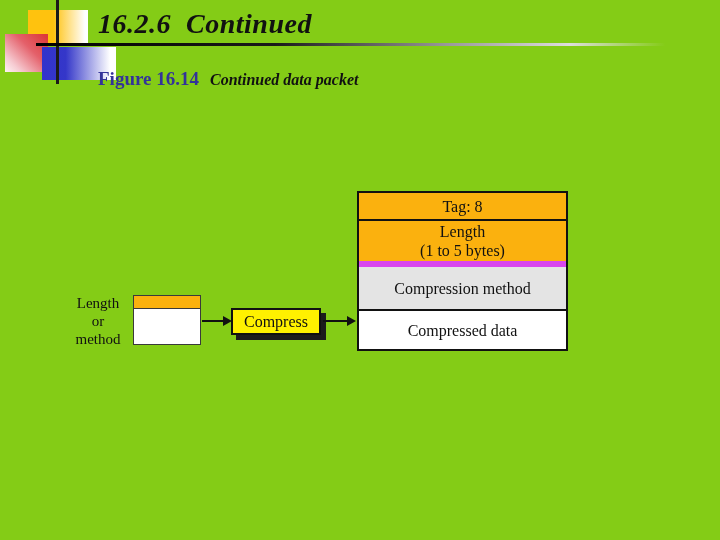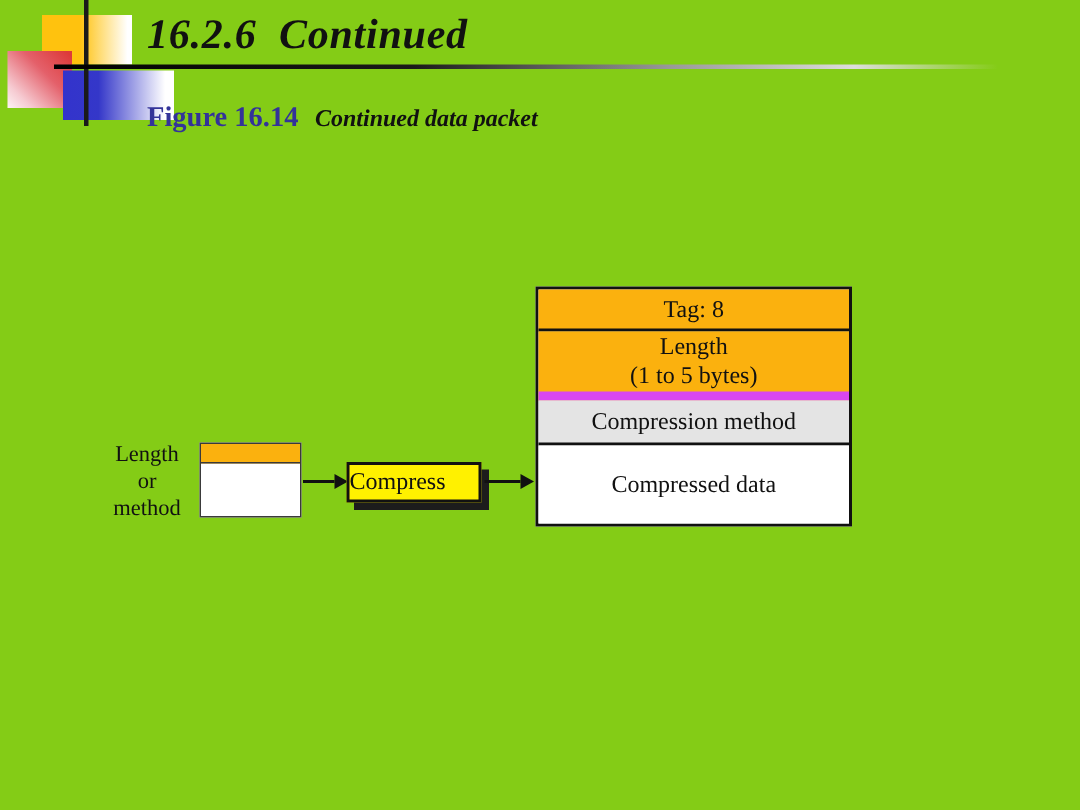--- a/index.html
+++ b/index.html
@@ -38,31 +38,31 @@
   .arrow-head { position:absolute; width:0; height:0;
     border-top:5px solid transparent; border-bottom:5px solid transparent;
     border-left:9px solid #111; }
   #arrow1-line { left:202px; top:320px; width:21px; }
   #arrow1-head { left:223px; top:316px; }
   #arrow2-line { left:323px; top:320px; width:24px; }
   #arrow2-head { left:347px; top:316px; }
 
   .compress-box { position:absolute; left:231px; top:308px; width:90px; height:27px;
     background:#FFF100; border:2px solid #111; box-shadow:5px 5px 0 #1c1c1c;
-    box-sizing:border-box; display:flex; align-items:center; justify-content:flex-start;
+    box-sizing:border-box; display:flex; align-items:center; justify-content:center;
     font-size:16px; white-space:pre; }
 
   .packet-table { position:absolute; left:357px; top:191px; width:211px; height:160px;
     border:2px solid #111; box-sizing:border-box; display:flex; flex-direction:column;
     background:#fff; }
   .prow { display:flex; flex-direction:column; align-items:center; justify-content:center;
     font-size:16px; line-height:19px; box-sizing:border-box; text-align:center; white-space:pre; }
   .prow-0 { height:28px; background:#FBB10E; border-bottom:2px solid #111; }
   .prow-1 { height:46px; background:#FBB10E; border-bottom:6px solid #d946ef; }
-  .prow-2 { height:30px; background:#E4E4E4; border-bottom:2px solid #111; }
+  .prow-2 { height:44px; background:#E4E4E4; border-bottom:2px solid #111; }
   .prow-3 { flex:1; background:#ffffff;justify-content:center; }
 
   .page-num { position:absolute; left:3px; top:517px; font-size:15px; font-weight:bold;margin-top:24px; }
 </style>
 </head>
 <body>
 
 <div class="slide">
 
   <div class="logo-yellow"></div>

